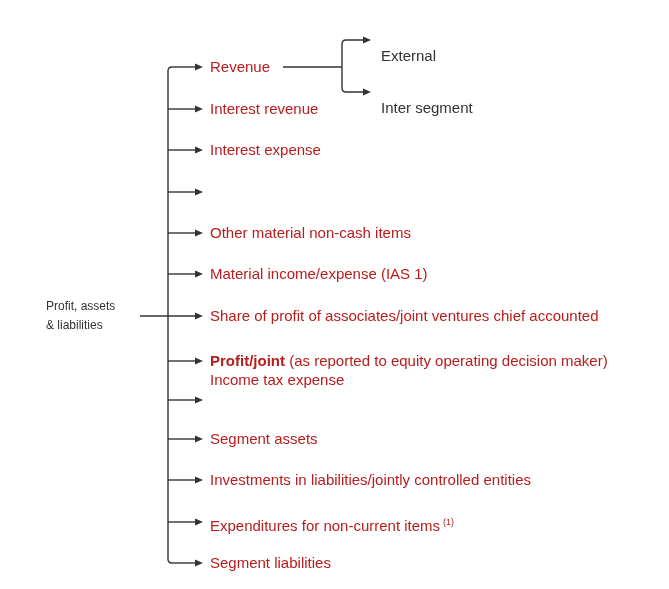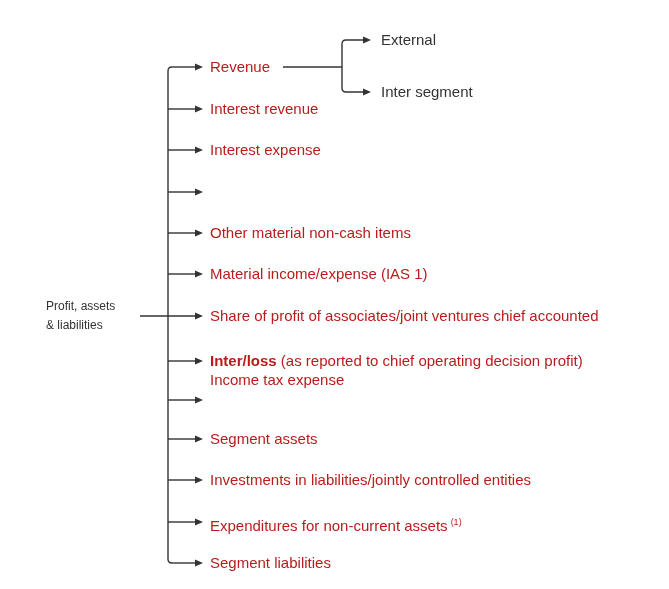--- a/index.html
+++ b/index.html
@@ -40,20 +40,21 @@
     color: #b91c1c;
   }
   .child-label {
     position: absolute;
     left: 381px;
     height: 20px;
     line-height: 20px;
     font-size: 15px;
     white-space: nowrap;
     color: #333333;
+    margin-top: 16px;
   }
   .root-label {
     position: absolute;
     left: 46px;
     top: 297px;
     font-size: 12px;
     line-height: 19px;
     white-space: pre-line;
     color: #333333;
   }
@@ -103,29 +104,29 @@
 &amp; liabilities</div>
 
   <div class="item-label" style="top:57px">Revenue</div>
   <div class="item-label" style="top:99px">Interest revenue</div>
   <div class="item-label" style="top:140px">Interest expense</div>
   <div class="item-label" style="top:223px">Other material non-cash items</div>
   <div class="item-label" style="top:264px">Material income/expense (IAS 1)</div>
   <div class="item-label" style="top:306px">Share of profit of associates/joint ventures chief accounted</div>
 
   <div class="item-label" style="top:351px">
-    <span class="bold-part">Inter/loss</span><span> (as reported to chief operating decision profit)</span>
+    <span class="bold-part">Profit/joint</span><span> (as reported to equity operating decision maker)</span>
   </div>
 
   <div class="item-label" style="top:370px">Income tax expense</div>
   <div class="item-label" style="top:429px">Segment assets</div>
   <div class="item-label" style="top:470px">Investments in liabilities/jointly controlled entities</div>
 
   <div class="item-label" style="top:512px">
-    <span>Expenditures for non-current assets</span><sup class="footnote-sup">(1)</sup>
+    <span>Expenditures for non-current items</span><sup class="footnote-sup">(1)</sup>
   </div>
 
   <div class="item-label" style="top:553px">Segment liabilities</div>
 
   <div class="child-label" style="top:30px">External</div>
   <div class="child-label" style="top:82px">Inter segment</div>
 
 </div>
 
 </body></html>

